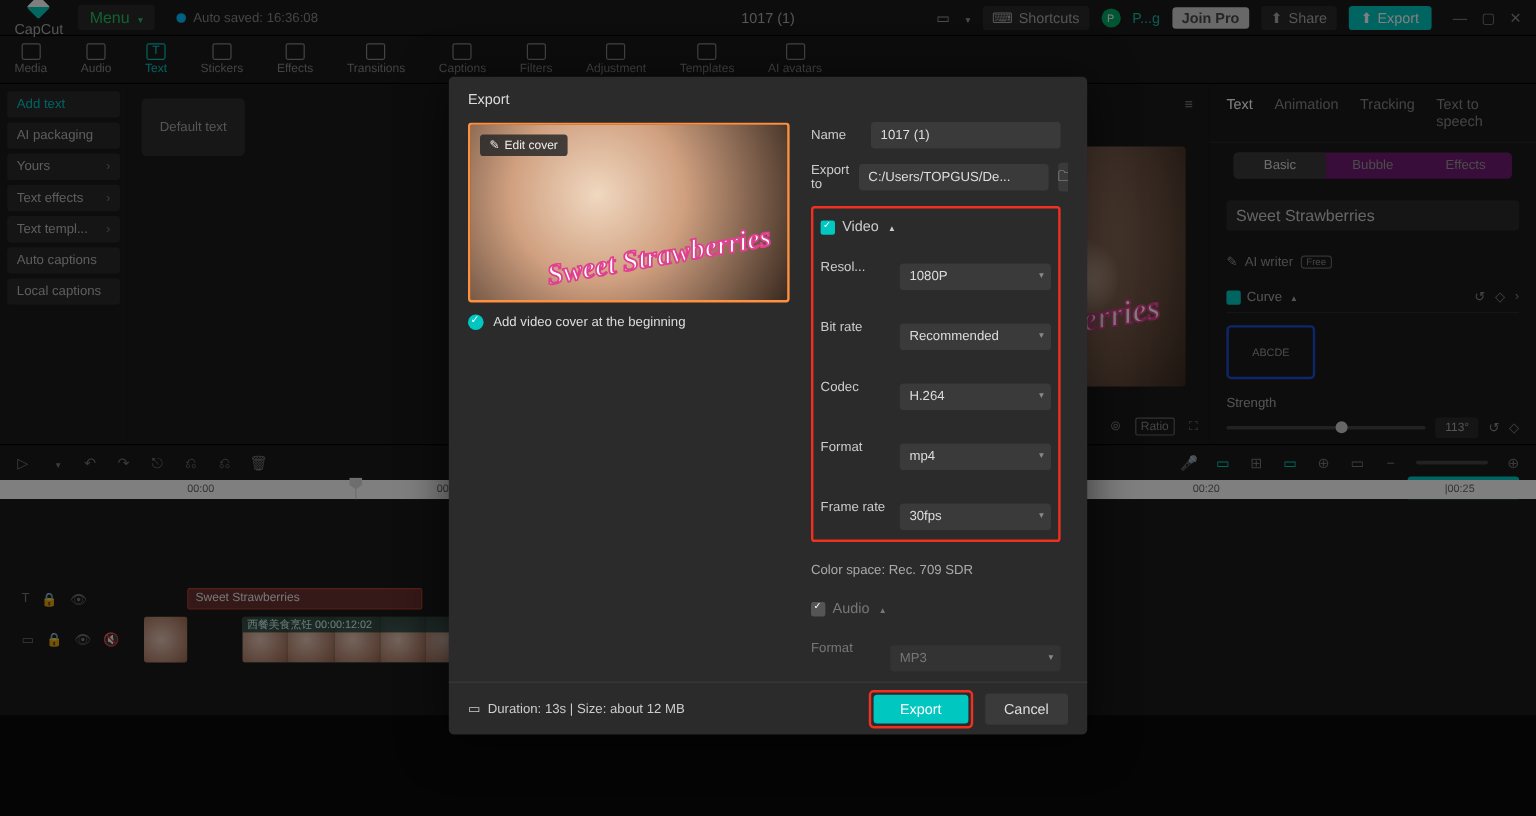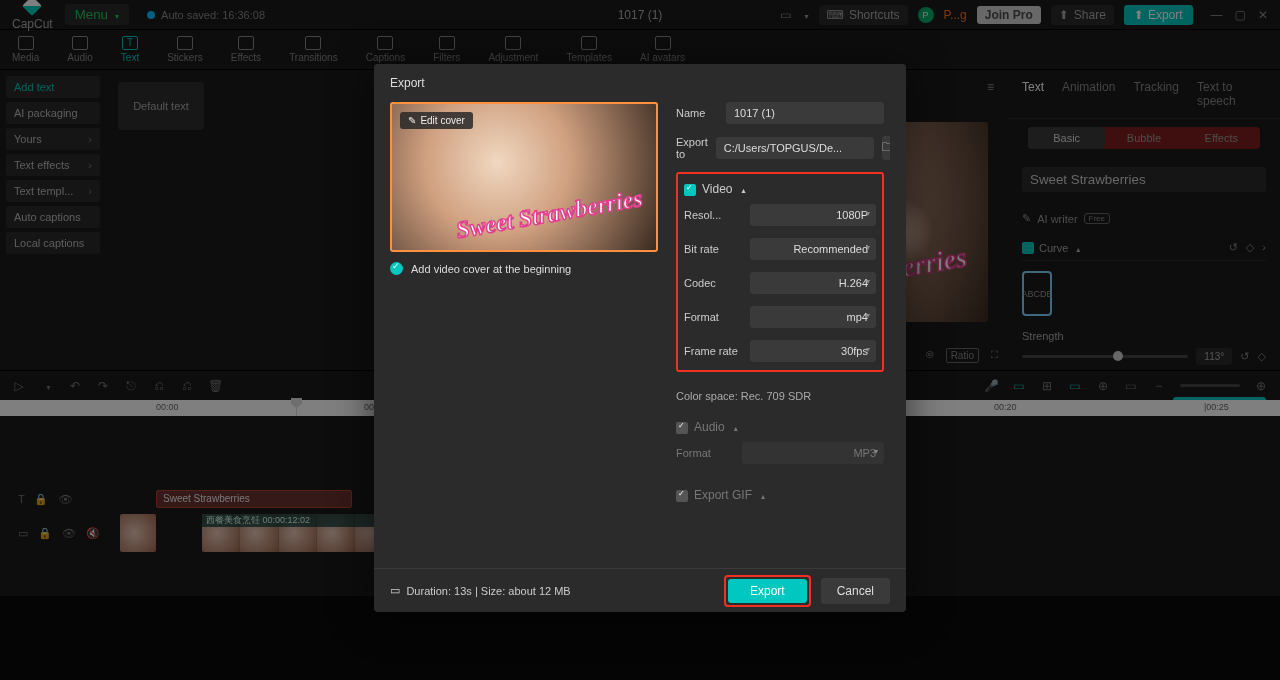--- a/index.html
+++ b/index.html
@@ -50,31 +50,31 @@
     radial-gradient(circle 38px at 55% 50%, #f0d8c0, transparent),
     radial-gradient(circle 35px at 75% 55%, #ecd0b8, transparent);
 }
 .sweet-label { position: absolute; bottom: 30px; right: 20px; font-size: 28px; font-weight: 700; font-style: italic; color: #fff; -webkit-text-stroke: 1.5px #e04090; transform: rotate(-10deg); font-family: cursive; }
 .player-ctrl { height: 30px; display: flex; align-items: center; justify-content: flex-end; padding: 0 10px; gap: 12px; color: #888; font-size: 10px;}
 
 .rightpane { width: 272px; background: #1a1a1a; display: flex; flex-direction: column; }
 .rp-tabs { display: flex; gap: 18px; padding: 10px 14px; font-size: 12px; border-bottom: 1px solid #2a2a2a;}
 .rp-tab { color: #888; cursor: pointer; }
 .rp-tab.active { color: #fff; }
-.rp-subtabs { display: flex; margin: 8px 20px; background: #7f1d1d; border-radius: 4px; }
+.rp-subtabs { display: flex; margin: 8px 20px; background: #701a75; border-radius: 4px; }
 .rp-subtab { flex: 1; text-align: center; padding: 5px 0; font-size: 11px; color: #999; cursor: pointer; }
 .rp-subtab.active { background: #3a3a3a; color: #ddd; border-radius: 4px;}
 .rp-body { padding: 10px 14px; font-size: 11px; color: #aaa; }
 .rp-input { width: 100%; background: #2a2a2a; border: none; color: #ccc; padding: 5px 8px; border-radius: 3px; margin-bottom: 10px;}
 .rp-ai { display: flex; align-items: center; gap: 6px; color: #999; margin: 10px 0; }
 .free-tag { border: 1px solid #666; color: #888; font-size: 8px; padding: 0 4px; border-radius: 3px;}
 .rp-curve { display: flex; align-items: center; gap: 5px; padding: 6px 0; border-bottom: 1px solid #2a2a2a; margin-bottom: 10px;}
 .rp-curve .cb { width: 12px; height: 12px; background: #00c8c0; border-radius: 2px;}
 .rp-curve-icons { margin-left: auto; display: flex; gap: 8px; color: #888; }
-.curve-sample { width: 30px; height: 45px; border: 2px solid #7dd3fc; border-radius: 4px; display: flex; align-items: center; justify-content: center; font-size: 9px; color: #999; margin-bottom: 14px;}
+.curve-sample { width: 74px; height: 45px; border: 2px solid #1d4ed8; border-radius: 4px; display: flex; align-items: center; justify-content: center; font-size: 9px; color: #999; margin-bottom: 14px;}
 .strength-row { display: flex; align-items: center; gap: 8px; margin-top: 6px;}
 .slider { flex: 1; height: 3px; background: #444; border-radius: 2px; position: relative;}
 .slider::after { content: ""; position: absolute; left: 55%; top: -4px; width: 10px; height: 10px; background: #ccc; border-radius: 50%;}
 .val-box { background: #2a2a2a; padding: 3px 8px; border-radius: 3px; font-size: 10px;}
 .save-preset { margin-top: 32px; float: right; background: #00c8c0; color: #fff; border: none; padding: 4px 10px; border-radius: 3px; font-size: 11px; cursor: pointer;}
 
 
 .timeline-bar { height: 30px; background: #1a1a1a; border-top: 1px solid #000; display: flex; align-items: center; padding: 0 12px; gap: 14px; color: #777;}
 .timeline-bar .spacer { flex: 1; }
 .tl-icon { cursor: pointer; width: 14px; text-align: center; }
@@ -108,21 +108,21 @@
 .add-cover-row { margin-top: 10px; display: flex; align-items: center; gap: 8px; font-size: 11px; color: #ddd;}
 .cb2 { width: 13px; height: 13px; background: #00c8c0; border-radius: 50%; position: relative;}
 .cb2::after { content: "✓"; position: absolute; color: #fff; font-size: 9px; left: 2px; top: -1px;}
 
 .mb-right { flex: 1; overflow-y: auto; padding-right: 6px; }
 .mb-right::-webkit-scrollbar { width: 5px;}
 .mb-right::-webkit-scrollbar-thumb { background: #555; border-radius: 3px;}
 .form-row { display: flex; align-items: center; margin-bottom: 12px; gap: 8px;}
 .form-row .lbl { width: 58px; font-size: 11px; color: #ccc;}
 .form-row input.fld, .form-row .sel { flex: 1; background: #3a3a3a; border: none; color: #ddd; padding: 5px 8px; border-radius: 3px; font-size: 11px;}
-.form-row .sel { text-align: right; position: relative; cursor: pointer;}
+.form-row .sel { text-align: left; position: relative; cursor: pointer; margin-top: 16px;}
 .form-row .sel::after { content: "▾"; position: absolute; right: 6px; font-size: 8px; color: #888;}
 .folder-btn { width: 24px; height: 24px; background: #3a3a3a; border-radius: 3px; display: flex; align-items: center; justify-content: center; cursor: pointer; color: #ddd;}
 
 .video-box { border: 2px solid #f03020; border-radius: 3px; padding: 8px 6px 4px; margin-bottom: 18px;}
 .section-head { display: flex; align-items: flex-end; gap: 6px; font-size: 12px; margin-bottom: 8px;}
 .section-head .cb3 { width: 12px; height: 12px; background: #00c8c0; border-radius: 2px; position: relative;}
 .section-head .cb3::after { content: "✓"; color: #fff; font-size: 8px; position: absolute; left: 2px; top: -1px;}
 .section-head.dim2 { color: #777;}
 .section-head .cb3.off { background: #555;}
 .colorspace { font-size: 11px; color: #aaa; margin: 8px 0 18px;}
@@ -156,21 +156,21 @@
     <span>Auto saved: 16:36:08</span>
   </div>
   <div class="title-center">
       <span>1017 (1)</span>
     </div>
   <div class="topbar-right">
     <span class="iconbtn">▭</span>
     <span class="iconbtn chev"></span>
     <div class="pill">⌨ <span>Shortcuts</span></div>
     <span class="user-badge">P</span>
-    <span style="color:#f97316">P...g</span>
+    <span style="color:#14b8a6">P...g</span>
     <div class="join-pro">Join Pro</div>
     <div class="pill">⬆ <span>Share</span></div>
     <div class="export-top">⬆ <span>Export</span></div>
     <div class="win-ctrl">
       <span>—</span>
       <span>▢</span>
       <span>✕</span>
     </div>
   </div>
 </div>

